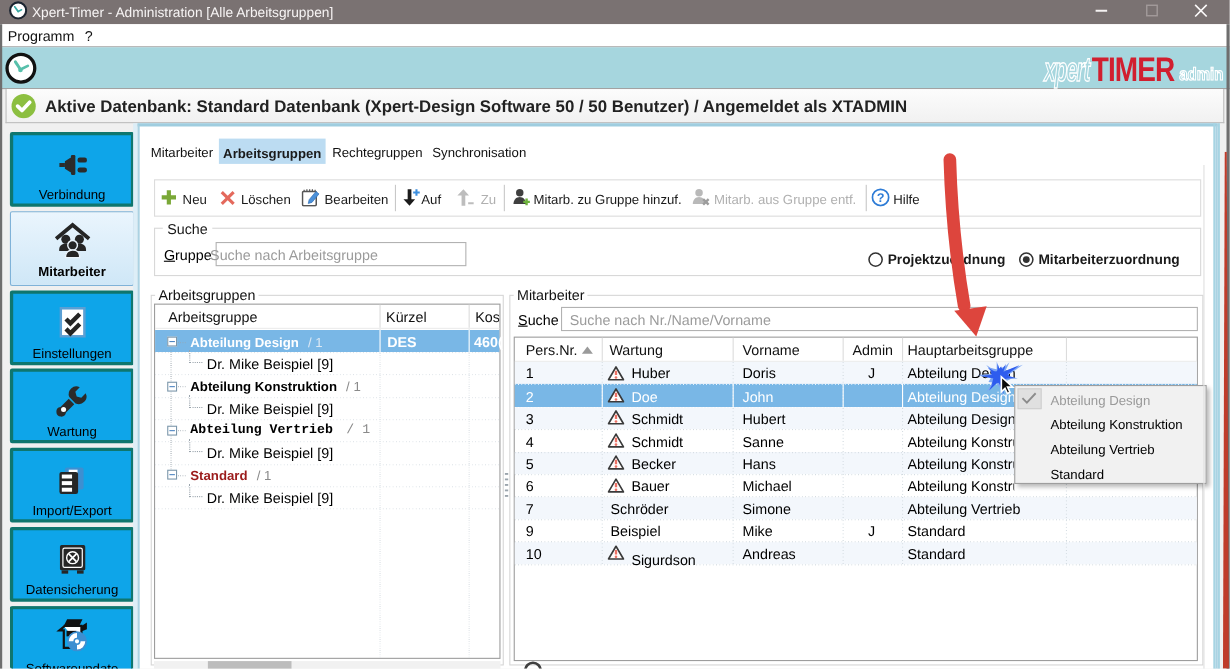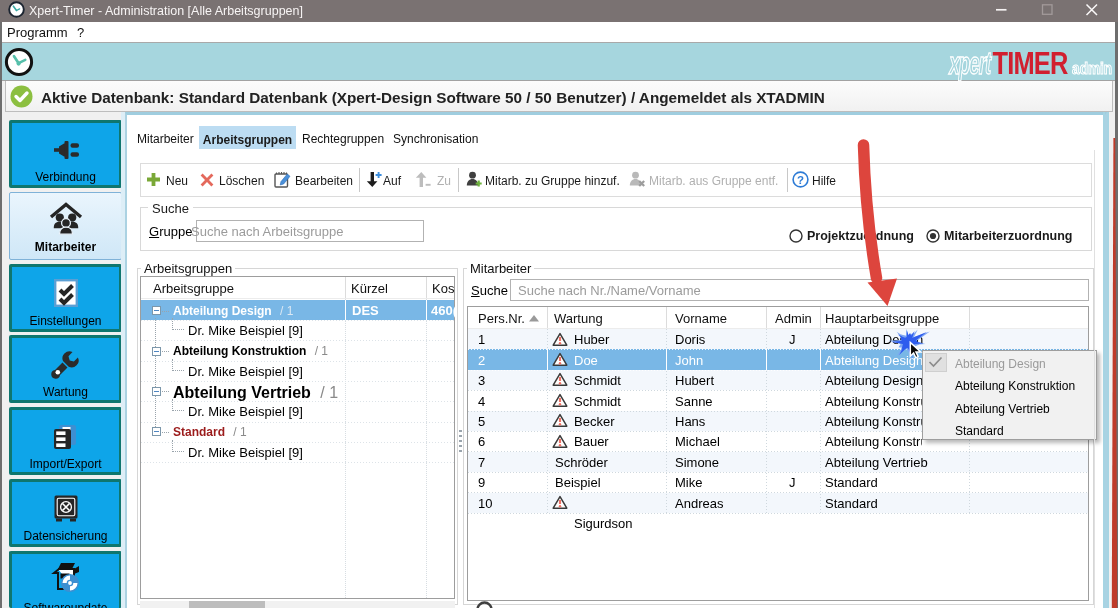--- a/index.html
+++ b/index.html
@@ -259,21 +259,21 @@
 <div class="abs" style="left:426px;top:300px;width:1px;height:20px;background:#fff;"></div>
 
 <div class="abs" style="left:155px;top:318px;width:1px;height:112px;background-image:linear-gradient(#9aa4ac 1px, transparent 1px);background-size:1px 2px;"></div>
 
 <div class="cell" style="left:173px;top:303.5px;color:#fff;font-weight:bold;font-size:12px;">Abteilung Design <span style="color:#dbe8f4;font-weight:normal;margin-left:5px;">/ 1</span></div>
 <div class="cell" style="left:352px;top:303px;color:#fff;font-weight:bold;">DES</div>
 <div class="cell" style="left:431px;top:303px;color:#fff;font-weight:bold;">460(</div>
 <div class="cell" style="left:188px;top:323px;">Dr. Mike Beispiel [9]</div>
 <div class="cell" style="left:173px;top:343.5px;font-weight:bold;font-size:12px;">Abteilung Konstruktion <span style="color:#8a8a8a;font-weight:normal;margin-left:5px;">/ 1</span></div>
 <div class="cell" style="left:188px;top:364px;">Dr. Mike Beispiel [9]</div>
-<div class="cell" style="left:173px;top:384px;font-weight:bold;font-size:16px;">Abteilung Vertrieb <span style="color:#8a8a8a;font-weight:normal;margin-left:5px;">/ 1</span></div>
+<div class="cell" style="left:173px;top:384px;font-weight:bold;font-size:12px;font-family:Liberation Mono, monospace;">Abteilung Vertrieb <span style="color:#8a8a8a;font-weight:normal;margin-left:5px;">/ 1</span></div>
 <div class="cell" style="left:188px;top:404px;">Dr. Mike Beispiel [9]</div>
 <div class="cell" style="left:173px;top:424.5px;font-weight:bold;color:#9b1b1b;font-size:12px;">Standard <span style="color:#8a8a8a;font-weight:normal;margin-left:5px;">/ 1</span></div>
 <div class="cell" style="left:188px;top:445px;">Dr. Mike Beispiel [9]</div>
 <div class="abs" style="left:141px;top:320px;width:313px;height:1px;background-image:linear-gradient(90deg,#dde3e8 1px, transparent 1px);background-size:3px 1px;"></div>
 <div class="abs" style="left:141px;top:340.3px;width:313px;height:1px;background-image:linear-gradient(90deg,#dde3e8 1px, transparent 1px);background-size:3px 1px;"></div>
 <div class="abs" style="left:141px;top:360.6px;width:313px;height:1px;background-image:linear-gradient(90deg,#dde3e8 1px, transparent 1px);background-size:3px 1px;"></div>
 <div class="abs" style="left:141px;top:380.9px;width:313px;height:1px;background-image:linear-gradient(90deg,#dde3e8 1px, transparent 1px);background-size:3px 1px;"></div>
 <div class="abs" style="left:141px;top:401.2px;width:313px;height:1px;background-image:linear-gradient(90deg,#dde3e8 1px, transparent 1px);background-size:3px 1px;"></div>
 <div class="abs" style="left:141px;top:421.5px;width:313px;height:1px;background-image:linear-gradient(90deg,#dde3e8 1px, transparent 1px);background-size:3px 1px;"></div>
 <div class="abs" style="left:141px;top:441.8px;width:313px;height:1px;background-image:linear-gradient(90deg,#dde3e8 1px, transparent 1px);background-size:3px 1px;"></div>
@@ -376,21 +376,21 @@
 <div class="cell" style="left:555px;top:454.8px;">Schröder</div>
 <div class="cell" style="left:478px;top:454.8px;">7</div>
 <div class="cell" style="left:675px;top:454.8px;">Simone</div>
 <div class="cell" style="left:825px;top:454.8px;">Abteilung Vertrieb</div>
 <div class="cell" style="left:478px;top:475.2px;">9</div>
 <div class="cell" style="left:555px;top:475.2px;">Beispiel</div>
 <div class="cell" style="left:675px;top:475.2px;">Mike</div>
 <div class="cell" style="left:789px;top:475.2px;">J</div>
 <div class="cell" style="left:825px;top:475.2px;">Standard</div>
 <div class="cell" style="left:478px;top:495.6px;">10</div>
-<div class="cell" style="left:574px;top:516px;">Sigurdson</div>
+<div class="cell" style="left:574px;top:502px;">Sigurdson</div>
 <div class="cell" style="left:675px;top:495.6px;">Andreas</div>
 <div class="cell" style="left:825px;top:495.6px;">Standard</div>
 
 <svg class="wicon" style="top:331.5px;" width="16" height="15">
     <use href="#warn"></use>
   </svg>
 <svg class="wicon" style="top:351.9px;" width="16" height="15">
     <use href="#warn"></use>
   </svg>
 <svg class="wicon" style="top:372.3px;" width="16" height="15">

